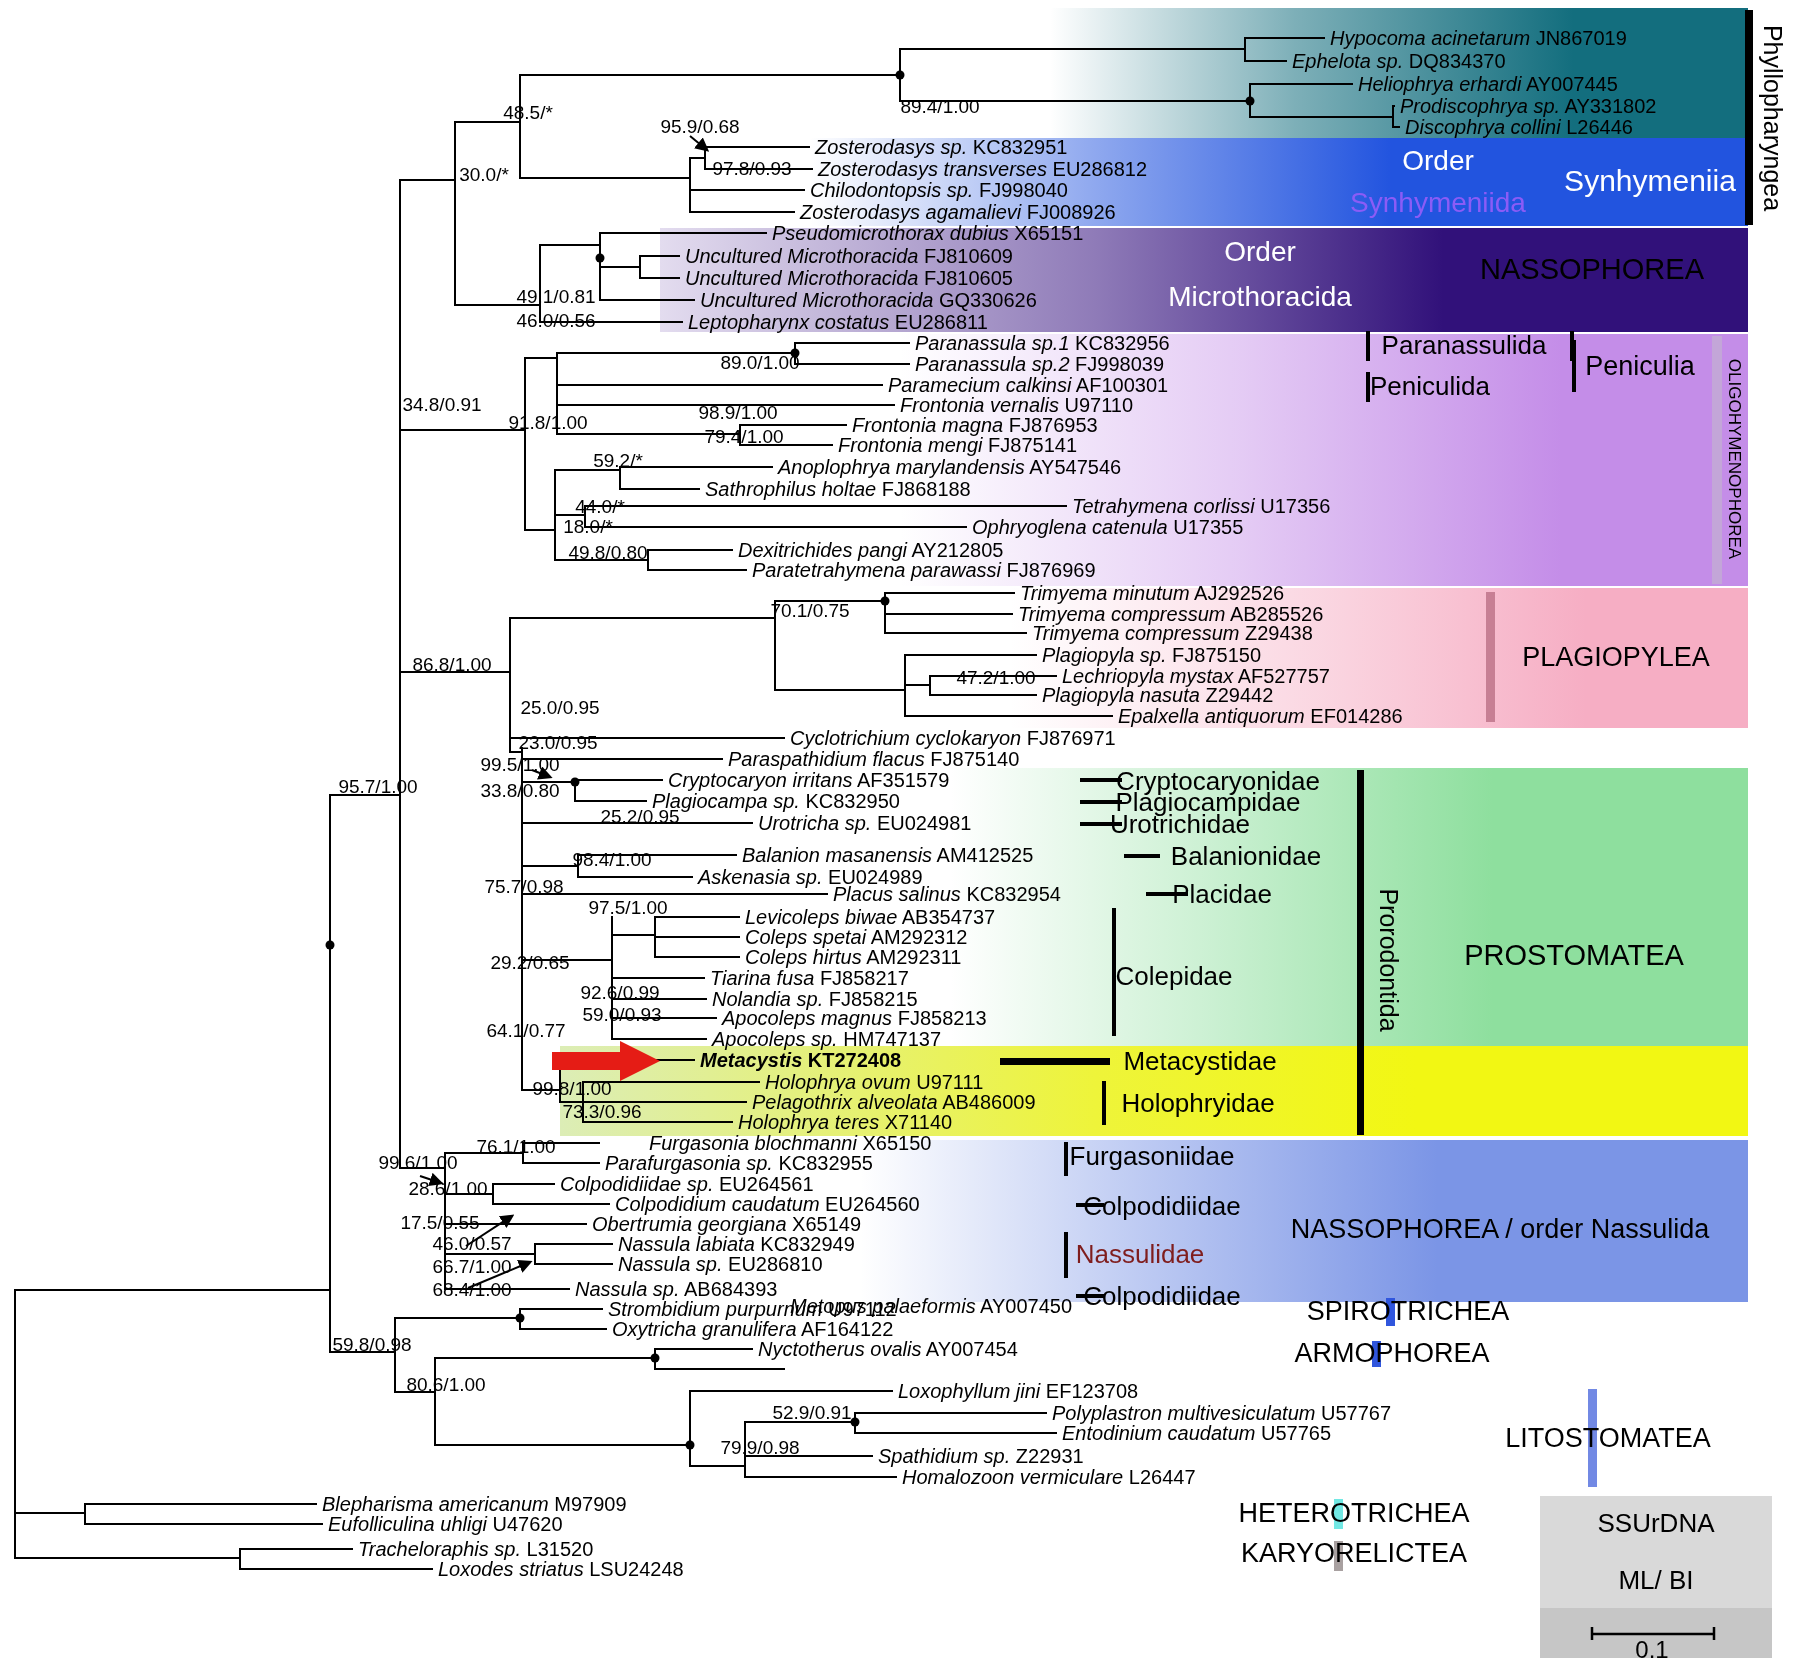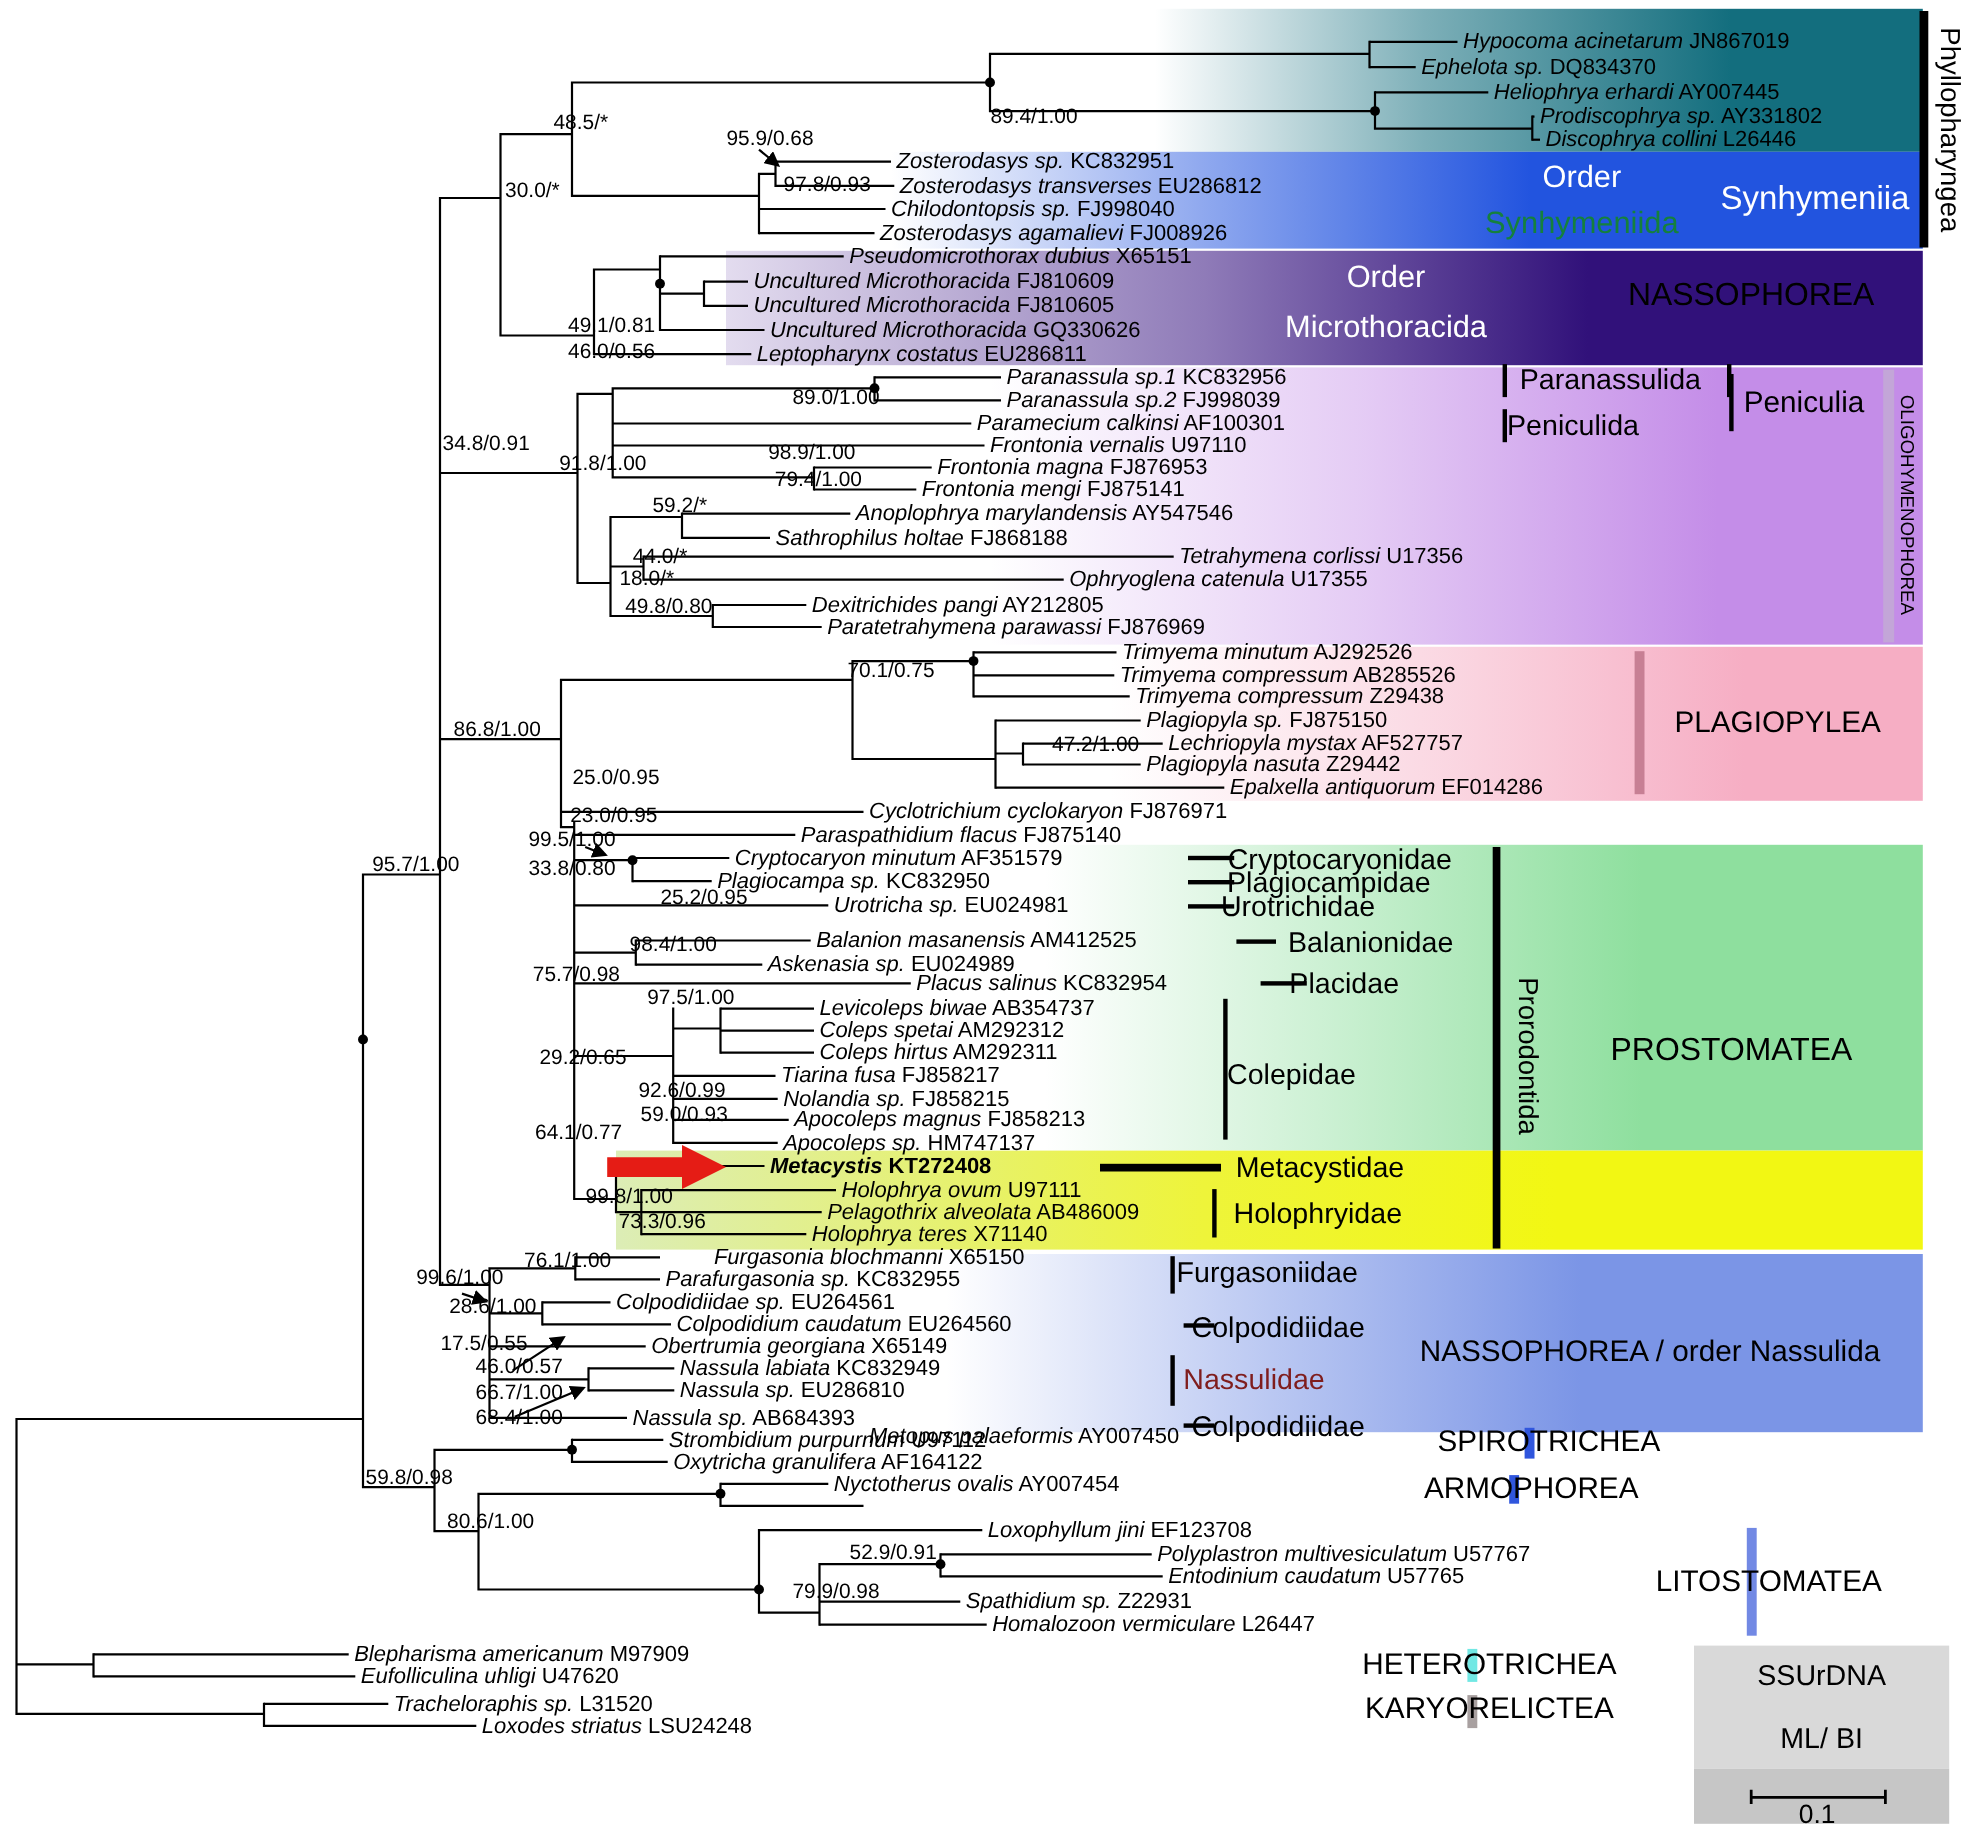--- a/index.html
+++ b/index.html
@@ -232,21 +232,21 @@
       <div class="taxon" style="left: 752px; top: 570px;"><span class="sp">Paratetrahymena parawassi</span><span class="acc"> FJ876969</span></div>
       <div class="taxon" style="left: 1020px; top: 593px;"><span class="sp">Trimyema minutum</span><span class="acc"> AJ292526</span></div>
       <div class="taxon" style="left: 1018px; top: 614px;"><span class="sp">Trimyema compressum</span><span class="acc"> AB285526</span></div>
       <div class="taxon" style="left: 1032px; top: 633px;"><span class="sp">Trimyema compressum</span><span class="acc"> Z29438</span></div>
       <div class="taxon" style="left: 1042px; top: 655px;"><span class="sp">Plagiopyla sp.</span><span class="acc"> FJ875150</span></div>
       <div class="taxon" style="left: 1062px; top: 676px;"><span class="sp">Lechriopyla mystax</span><span class="acc"> AF527757</span></div>
       <div class="taxon" style="left: 1042px; top: 695px;"><span class="sp">Plagiopyla nasuta</span><span class="acc"> Z29442</span></div>
       <div class="taxon" style="left: 1118px; top: 716px;"><span class="sp">Epalxella antiquorum</span><span class="acc"> EF014286</span></div>
       <div class="taxon" style="left: 790px; top: 738px;"><span class="sp">Cyclotrichium cyclokaryon</span><span class="acc"> FJ876971</span></div>
       <div class="taxon" style="left: 728px; top: 759px;"><span class="sp">Paraspathidium flacus</span><span class="acc"> FJ875140</span></div>
-      <div class="taxon" style="left: 668px; top: 780px;"><span class="sp">Cryptocaryon minutum</span><span class="acc"> AF351579</span></div>
+      <div class="taxon" style="left: 668px; top: 780px;"><span class="sp">Cryptocaryon irritans</span><span class="acc"> AF351579</span></div>
       <div class="taxon" style="left: 652px; top: 801px;"><span class="sp">Plagiocampa sp.</span><span class="acc"> KC832950</span></div>
       <div class="taxon" style="left: 758px; top: 823px;"><span class="sp">Urotricha sp.</span><span class="acc"> EU024981</span></div>
       <div class="taxon" style="left: 742px; top: 855px;"><span class="sp">Balanion masanensis</span><span class="acc"> AM412525</span></div>
       <div class="taxon" style="left: 698px; top: 877px;"><span class="sp">Askenasia sp.</span><span class="acc"> EU024989</span></div>
       <div class="taxon" style="left: 833px; top: 894px;"><span class="sp">Placus salinus</span><span class="acc"> KC832954</span></div>
       <div class="taxon" style="left: 745px; top: 917px;"><span class="sp">Levicoleps biwae</span><span class="acc"> AB354737</span></div>
       <div class="taxon" style="left: 745px; top: 937px;"><span class="sp">Coleps spetai</span><span class="acc"> AM292312</span></div>
       <div class="taxon" style="left: 745px; top: 957px;"><span class="sp">Coleps hirtus</span><span class="acc"> AM292311</span></div>
       <div class="taxon" style="left: 710px; top: 978px;"><span class="sp">Tiarina fusa</span><span class="acc"> FJ858217</span></div>
       <div class="taxon" style="left: 712px; top: 999px;"><span class="sp">Nolandia sp.</span><span class="acc"> FJ858215</span></div>
@@ -316,21 +316,21 @@
       <div class="support" style="left: 448px; top: 1188px;">28.6/1.00</div>
       <div class="support" style="left: 440px; top: 1222px;">17.5/0.55</div>
       <div class="support" style="left: 472px; top: 1243px;">46.0/0.57</div>
       <div class="support" style="left: 472px; top: 1266px;">66.7/1.00</div>
       <div class="support" style="left: 472px; top: 1289px;">68.4/1.00</div>
       <div class="support" style="left: 372px; top: 1344px;">59.8/0.98</div>
       <div class="support" style="left: 446px; top: 1384px;">80.6/1.00</div>
       <div class="support" style="left: 812px; top: 1412px;">52.9/0.91</div>
       <div class="support" style="left: 760px; top: 1447px;">79.9/0.98</div>
       <div class="glabel" style="left: 1438px; top: 161px; font-size: 28px; color: rgb(255, 255, 255);">Order</div>
-      <div class="glabel" style="left: 1438px; top: 203px; font-size: 28px; color: #15803d;">Synhymeniida</div>
+      <div class="glabel" style="left: 1438px; top: 203px; font-size: 28px; color: #8b5cf6;">Synhymeniida</div>
       <div class="glabel" style="left: 1650px; top: 181px; font-size: 30px; color: rgb(255, 255, 255);">Synhymeniia</div>
       <div class="glabel" style="left: 1260px; top: 252px; font-size: 28px; color: rgb(255, 255, 255);">Order</div>
       <div class="glabel" style="left: 1260px; top: 297px; font-size: 28px; color: rgb(255, 255, 255);">Microthoracida</div>
       <div class="glabel" style="left: 1548px; top: 269px; font-size: 29px; color: rgb(0, 0, 0); margin-left: 44px;">NASSOPHOREA</div>
       <div class="glabel" style="left: 1464px; top: 345px; font-size: 26px; color: rgb(0, 0, 0);">Paranassulida</div>
       <div class="glabel" style="left: 1430px; top: 386px; font-size: 26px; color: rgb(0, 0, 0);">Peniculida</div>
       <div class="glabel" style="left: 1640px; top: 366px; font-size: 27px; color: rgb(0, 0, 0);">Peniculia</div>
       <div class="glabel vert" style="left: 1734px; top: 459px; font-size: 17px; color: rgb(0, 0, 0);">OLIGOHYMENOPHOREA</div>
       <div class="glabel" style="left: 1616px; top: 657px; font-size: 27px; color: rgb(0, 0, 0);">PLAGIOPYLEA</div>
       <div class="glabel" style="left: 1218px; top: 781px; font-size: 26px; color: rgb(0, 0, 0);">Cryptocaryonidae</div>

